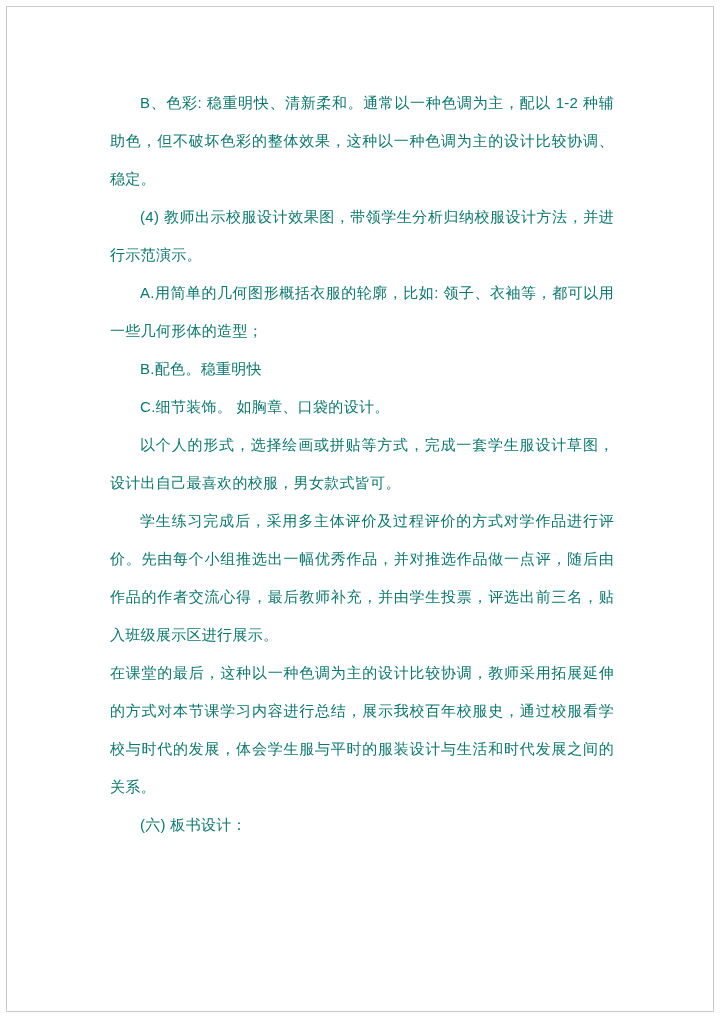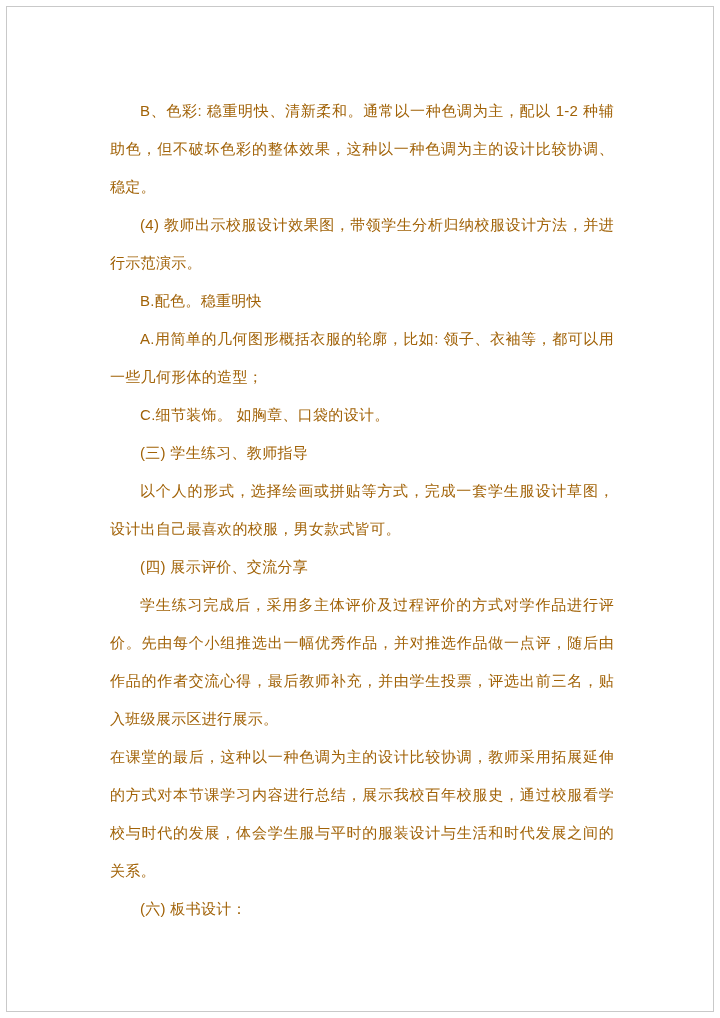--- a/index.html
+++ b/index.html
@@ -20,23 +20,23 @@
     left: 6px;
     top: 6px;
     right: 6px;
     bottom: 6px;
     border: 1px solid #c9c9c9;
     pointer-events: none;
   }
   .content {
     position: absolute;
     left: 110px;
-    top: 92px;
+    top: 84px;
     width: 504px;
-    color: #a16207;
+    color: #0f766e;
     font-size: 15px;
     line-height: 38px;
   }
   .content p {
     margin: 0;
     text-align: justify;
     text-align-last: left;
     word-break: break-all;
     letter-spacing: 0.3px;
   }
@@ -48,23 +48,21 @@
   }
 </style>
 </head>
 <body>
 
 <div class="page">
   <div class="page-border"></div>
   <div class="content">
     <p class="indent">B、色彩: 稳重明快、清新柔和。通常以一种色调为主，配以 1-2 种辅助色，但不破坏色彩的整体效果，这种以一种色调为主的设计比较协调、稳定。</p>
     <p class="indent">(4) 教师出示校服设计效果图，带领学生分析归纳校服设计方法，并进行示范演示。</p>
+    <p class="indent">A.用简单的几何图形概括衣服的轮廓，比如: 领子、衣袖等，都可以用一些几何形体的造型；</p>
     <p class="indent">B.配色。稳重明快</p>
-    <p class="indent">A.用简单的几何图形概括衣服的轮廓，比如: 领子、衣袖等，都可以用一些几何形体的造型；</p>
     <p class="indent">C.细节装饰。 如胸章、口袋的设计。</p>
-    <p class="indent">(三) 学生练习、教师指导</p>
     <p class="indent">以个人的形式，选择绘画或拼贴等方式，完成一套学生服设计草图，设计出自己最喜欢的校服，男女款式皆可。</p>
-    <p class="indent">(四) 展示评价、交流分享</p>
     <p class="indent">学生练习完成后，采用多主体评价及过程评价的方式对学作品进行评价。先由每个小组推选出一幅优秀作品，并对推选作品做一点评，随后由作品的作者交流心得，最后教师补充，并由学生投票，评选出前三名，贴入班级展示区进行展示。</p>
     <p class="no-indent">在课堂的最后，这种以一种色调为主的设计比较协调，教师采用拓展延伸的方式对本节课学习内容进行总结，展示我校百年校服史，通过校服看学校与时代的发展，体会学生服与平时的服装设计与生活和时代发展之间的关系。</p>
     <p class="indent">(六) 板书设计：</p>
   </div>
 </div>
 
 </body></html>

